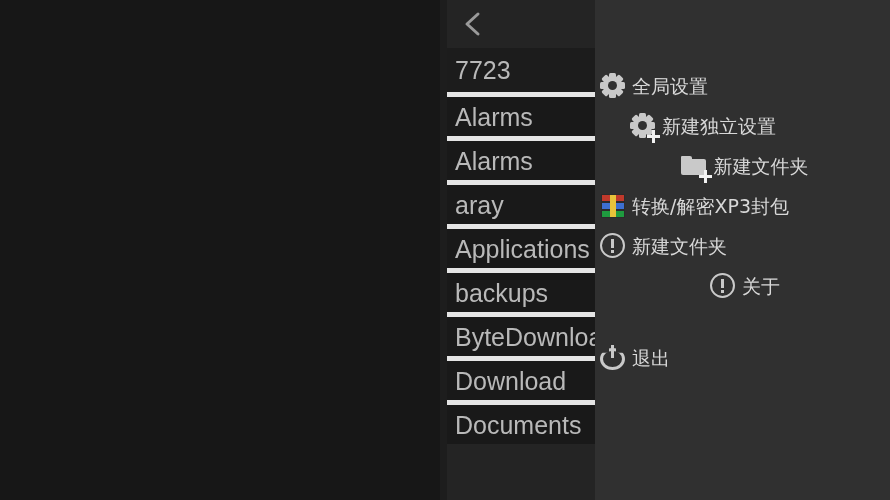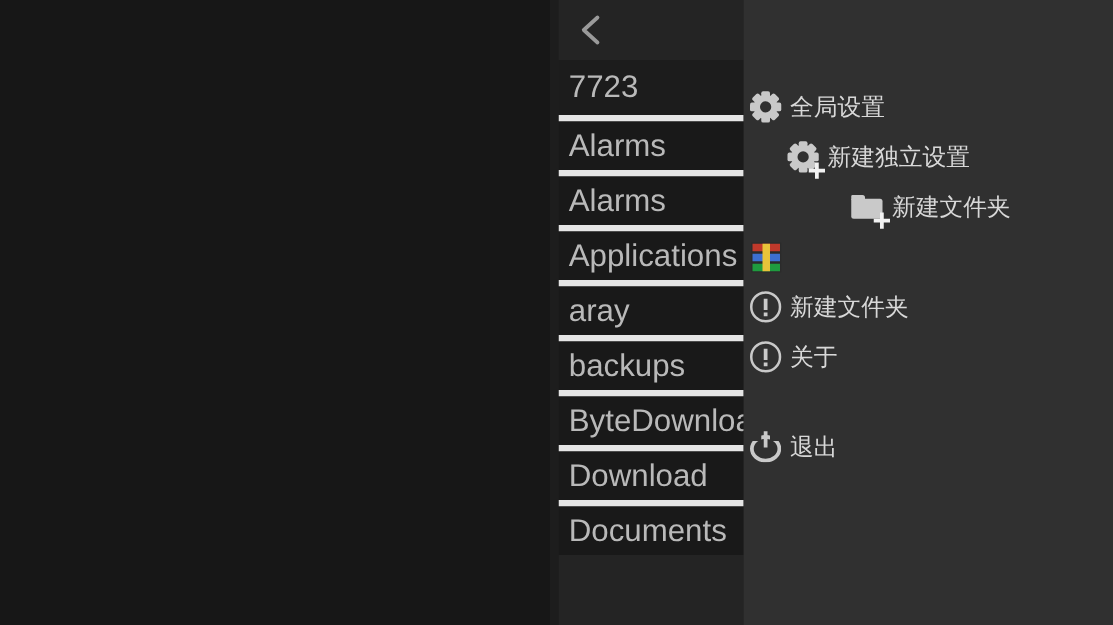--- a/index.html
+++ b/index.html
@@ -322,24 +322,24 @@
       <div class="file-row">
         <span class="file-row-label">7723</span>
       </div>
       <div class="file-row">
         <span class="file-row-label">Alarms</span>
       </div>
       <div class="file-row">
         <span class="file-row-label">Alarms</span>
       </div>
       <div class="file-row">
+        <span class="file-row-label">aray</span>
+      </div>
+      <div class="file-row">
         <span class="file-row-label">Applications</span>
-      </div>
-      <div class="file-row">
-        <span class="file-row-label">aray</span>
       </div>
       <div class="file-row">
         <span class="file-row-label">backups</span>
       </div>
       <div class="file-row">
         <span class="file-row-label">ByteDownload</span>
       </div>
       <div class="file-row">
         <span class="file-row-label">Download</span>
       </div>
@@ -393,33 +393,34 @@
 
     <div class="menu-item" style="top:186px;">
       <span class="menu-icon">
         <span class="archive">
           <span class="a-band" style="top:1px;  background:#c0392b;"></span>
           <span class="a-band" style="top:9px;  background:#3d6fd0;"></span>
           <span class="a-band" style="top:17px; background:#1f9b3f;"></span>
           <span class="a-stripe"></span>
         </span>
       </span>
+      <span class="menu-label">转换/解密XP3封包</span>
     </div>
 
     <div class="menu-item" style="top:226px;">
       <span class="menu-icon">
         <span class="info-circle">
           <span class="i-bar"></span>
           <span class="i-dot"></span>
         </span>
       </span>
       <span class="menu-label">新建文件夹</span>
     </div>
 
-    <div class="menu-item" style="top:266px;">
+    <div class="menu-item" style="top:266px;justify-content:center;">
       <span class="menu-icon">
         <span class="info-circle">
           <span class="i-bar"></span>
           <span class="i-dot"></span>
         </span>
       </span>
       <span class="menu-label">关于</span>
     </div>
 
     <div class="menu-item" style="top:306px;margin-top:32px;">

